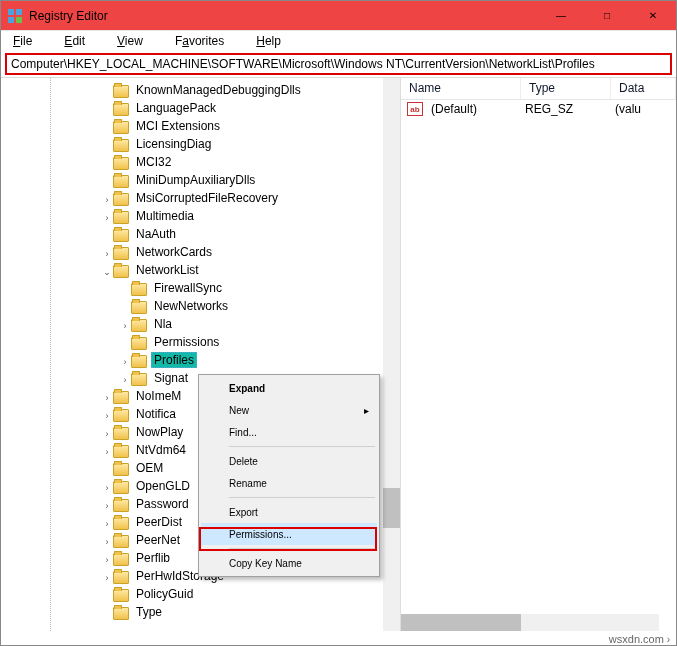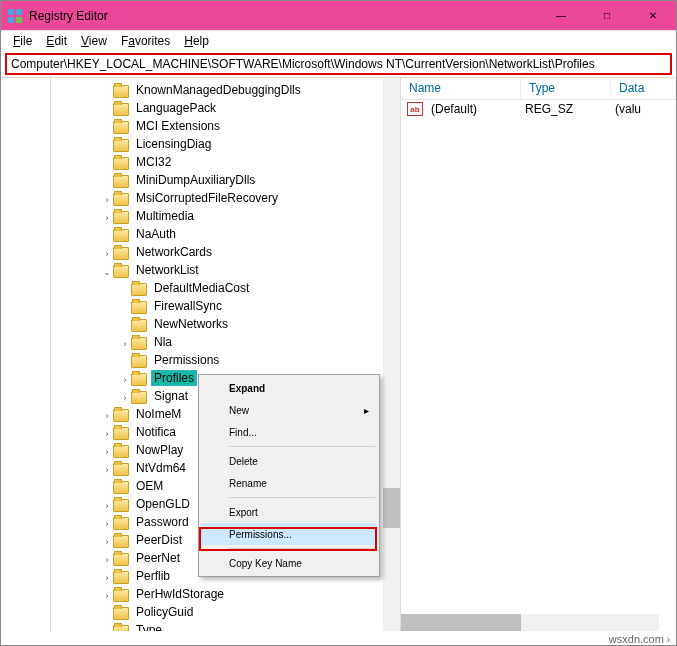--- a/index.html
+++ b/index.html
@@ -1,45 +1,45 @@
 <!DOCTYPE html>
 <html><head>
 <meta charset="utf-8">
 <style>
 * { box-sizing: border-box; margin: 0; padding: 0; font-family: "Segoe UI", Tahoma, sans-serif; font-size: 12px; }
 body { background: #fff; width: 677px; height: 646px; overflow: hidden; position: relative; border: 1px solid #888; }
 
-.titlebar { height: 30px; background: #ec4899; display: flex; align-items: center; padding-left: 6px; border-bottom: 1px solid #e5e5e5; }
+.titlebar { height: 30px; background: #ef4444; display: flex; align-items: center; padding-left: 6px; border-bottom: 1px solid #e5e5e5; }
 .titlebar .app-icon { width: 16px; height: 16px; margin-right: 6px; display: inline-block; }
 .titlebar .title { flex: 1; font-size: 12px; }
 .titlebar .win-btns { display: flex; }
 .titlebar .win-btn { width: 46px; height: 30px; display: flex; align-items: center; justify-content: center; font-family: "Segoe UI Symbol", sans-serif; font-size: 10px; }
 
-.menubar { height: 20px; display: flex; align-items: center; padding: 0 6px; gap: 2px; }
+.menubar { height: 20px; display: flex; align-items: center; padding: 0 6px; gap: 20px; }
 .menubar .menu-item { padding: 2px 6px; }
 .menubar .menu-item u { text-decoration: underline; }
 
 .addressbar { height: 22px; border: 2px solid #d00; margin: 2px 4px; display: flex; align-items: center; padding: 0 4px; font-size: 11px; white-space: nowrap; overflow: hidden; }
 
 .content { display: flex; height: calc(100% - 30px - 20px - 28px - 12px); border-top: 1px solid #ddd; }
 .tree-pane { width: 400px; overflow: hidden; position: relative; border-right: 1px solid #ddd; }
 .list-pane { flex: 1; overflow: hidden; position: relative; }
 
 .tree { padding: 2px 0; }
 .tree-row { display: flex; align-items: flex-end; height: 18px; white-space: nowrap; position: relative; }
 .tree-row .indent { display: inline-block; }
 .tree-row .expander { width: 12px; height: 12px; display: flex; align-items: center; justify-content: center; font-size: 9px; color: #555; cursor: default; }
 .tree-row .expander.hidden { visibility: hidden; }
 .tree-row .folder-icon { width: 16px; height: 13px; background: linear-gradient(#ffe9a2, #f0c14b); border: 1px solid #c9a227; border-radius: 1px; margin-right: 4px; position: relative; }
 .tree-row .folder-icon::before { content:""; position:absolute; top:-3px; left:0; width:6px; height:3px; background:#f0c14b; border:1px solid #c9a227; border-bottom:none; border-radius:1px 1px 0 0;}
 .tree-row .label { padding: 1px 3px; }
 .tree-row.selected .label { background: #14b8a6; border: 1px dotted #5aa7e0; padding: 0 2px; }
 
 .list-header { display: flex; height: 22px; border-bottom: 1px solid #e5e5e5; }
-.list-header .col { padding: 3px 8px; border-right: 1px solid #eee; font-size: 12px; color: #0369a1; }
+.list-header .col { padding: 3px 8px; border-right: 1px solid #eee; font-size: 12px; color: #0f172a; }
 .list-row { display: flex; align-items: center; height: 18px; }
 .list-row .val-icon { width: 16px; height: 14px; margin: 0 4px 0 6px; background: #fff; border: 1px solid #c33; position: relative; display: flex; align-items: center; justify-content: center; font-size: 8px; color: #c33; font-weight: bold; }
 .list-row .cell { padding: 0 4px; }
 
 .ctx-menu { position: absolute; left: 197px; top: 373px; width: 182px; background: #f0f0f0; border: 1px solid #a0a0a0; box-shadow: 3px 3px 4px rgba(0,0,0,0.25); padding: 2px; z-index: 100; }
 .ctx-item { height: 22px; display: flex; align-items: center; padding-left: 28px; padding-right:10px; position: relative; font-size:10px; }
 .ctx-item.bold { font-weight: bold; }
 .ctx-item.submenu::after { content: "▸"; position: absolute; right: 8px; font-size: 10px; }
 .ctx-sep { height: 1px; background: #d0d0d0; margin: 3px 2px 3px 28px; }
 .ctx-item.highlight { background: #cde8ff; }
@@ -149,26 +149,20 @@
           <span class="indent" style="width: 100px;"></span>
           <span class="expander">›</span>
           <span class="folder-icon"></span>
           <span class="label">NetworkCards</span>
         </div>
         <div class="tree-row">
           <span class="indent" style="width: 100px;"></span>
           <span class="expander">⌄</span>
           <span class="folder-icon"></span>
           <span class="label">NetworkList</span>
-        </div>
-        <div class="tree-row">
-          <span class="indent" style="width: 118px;"></span>
-          <span class="expander hidden"></span>
-          <span class="folder-icon"></span>
-          <span class="label">DefaultMediaCost</span>
         </div>
         <div class="tree-row">
           <span class="indent" style="width: 118px;"></span>
           <span class="expander hidden"></span>
           <span class="folder-icon"></span>
           <span class="label">FirewallSync</span>
         </div>
         <div class="tree-row">
           <span class="indent" style="width: 118px;"></span>
           <span class="expander hidden"></span>

